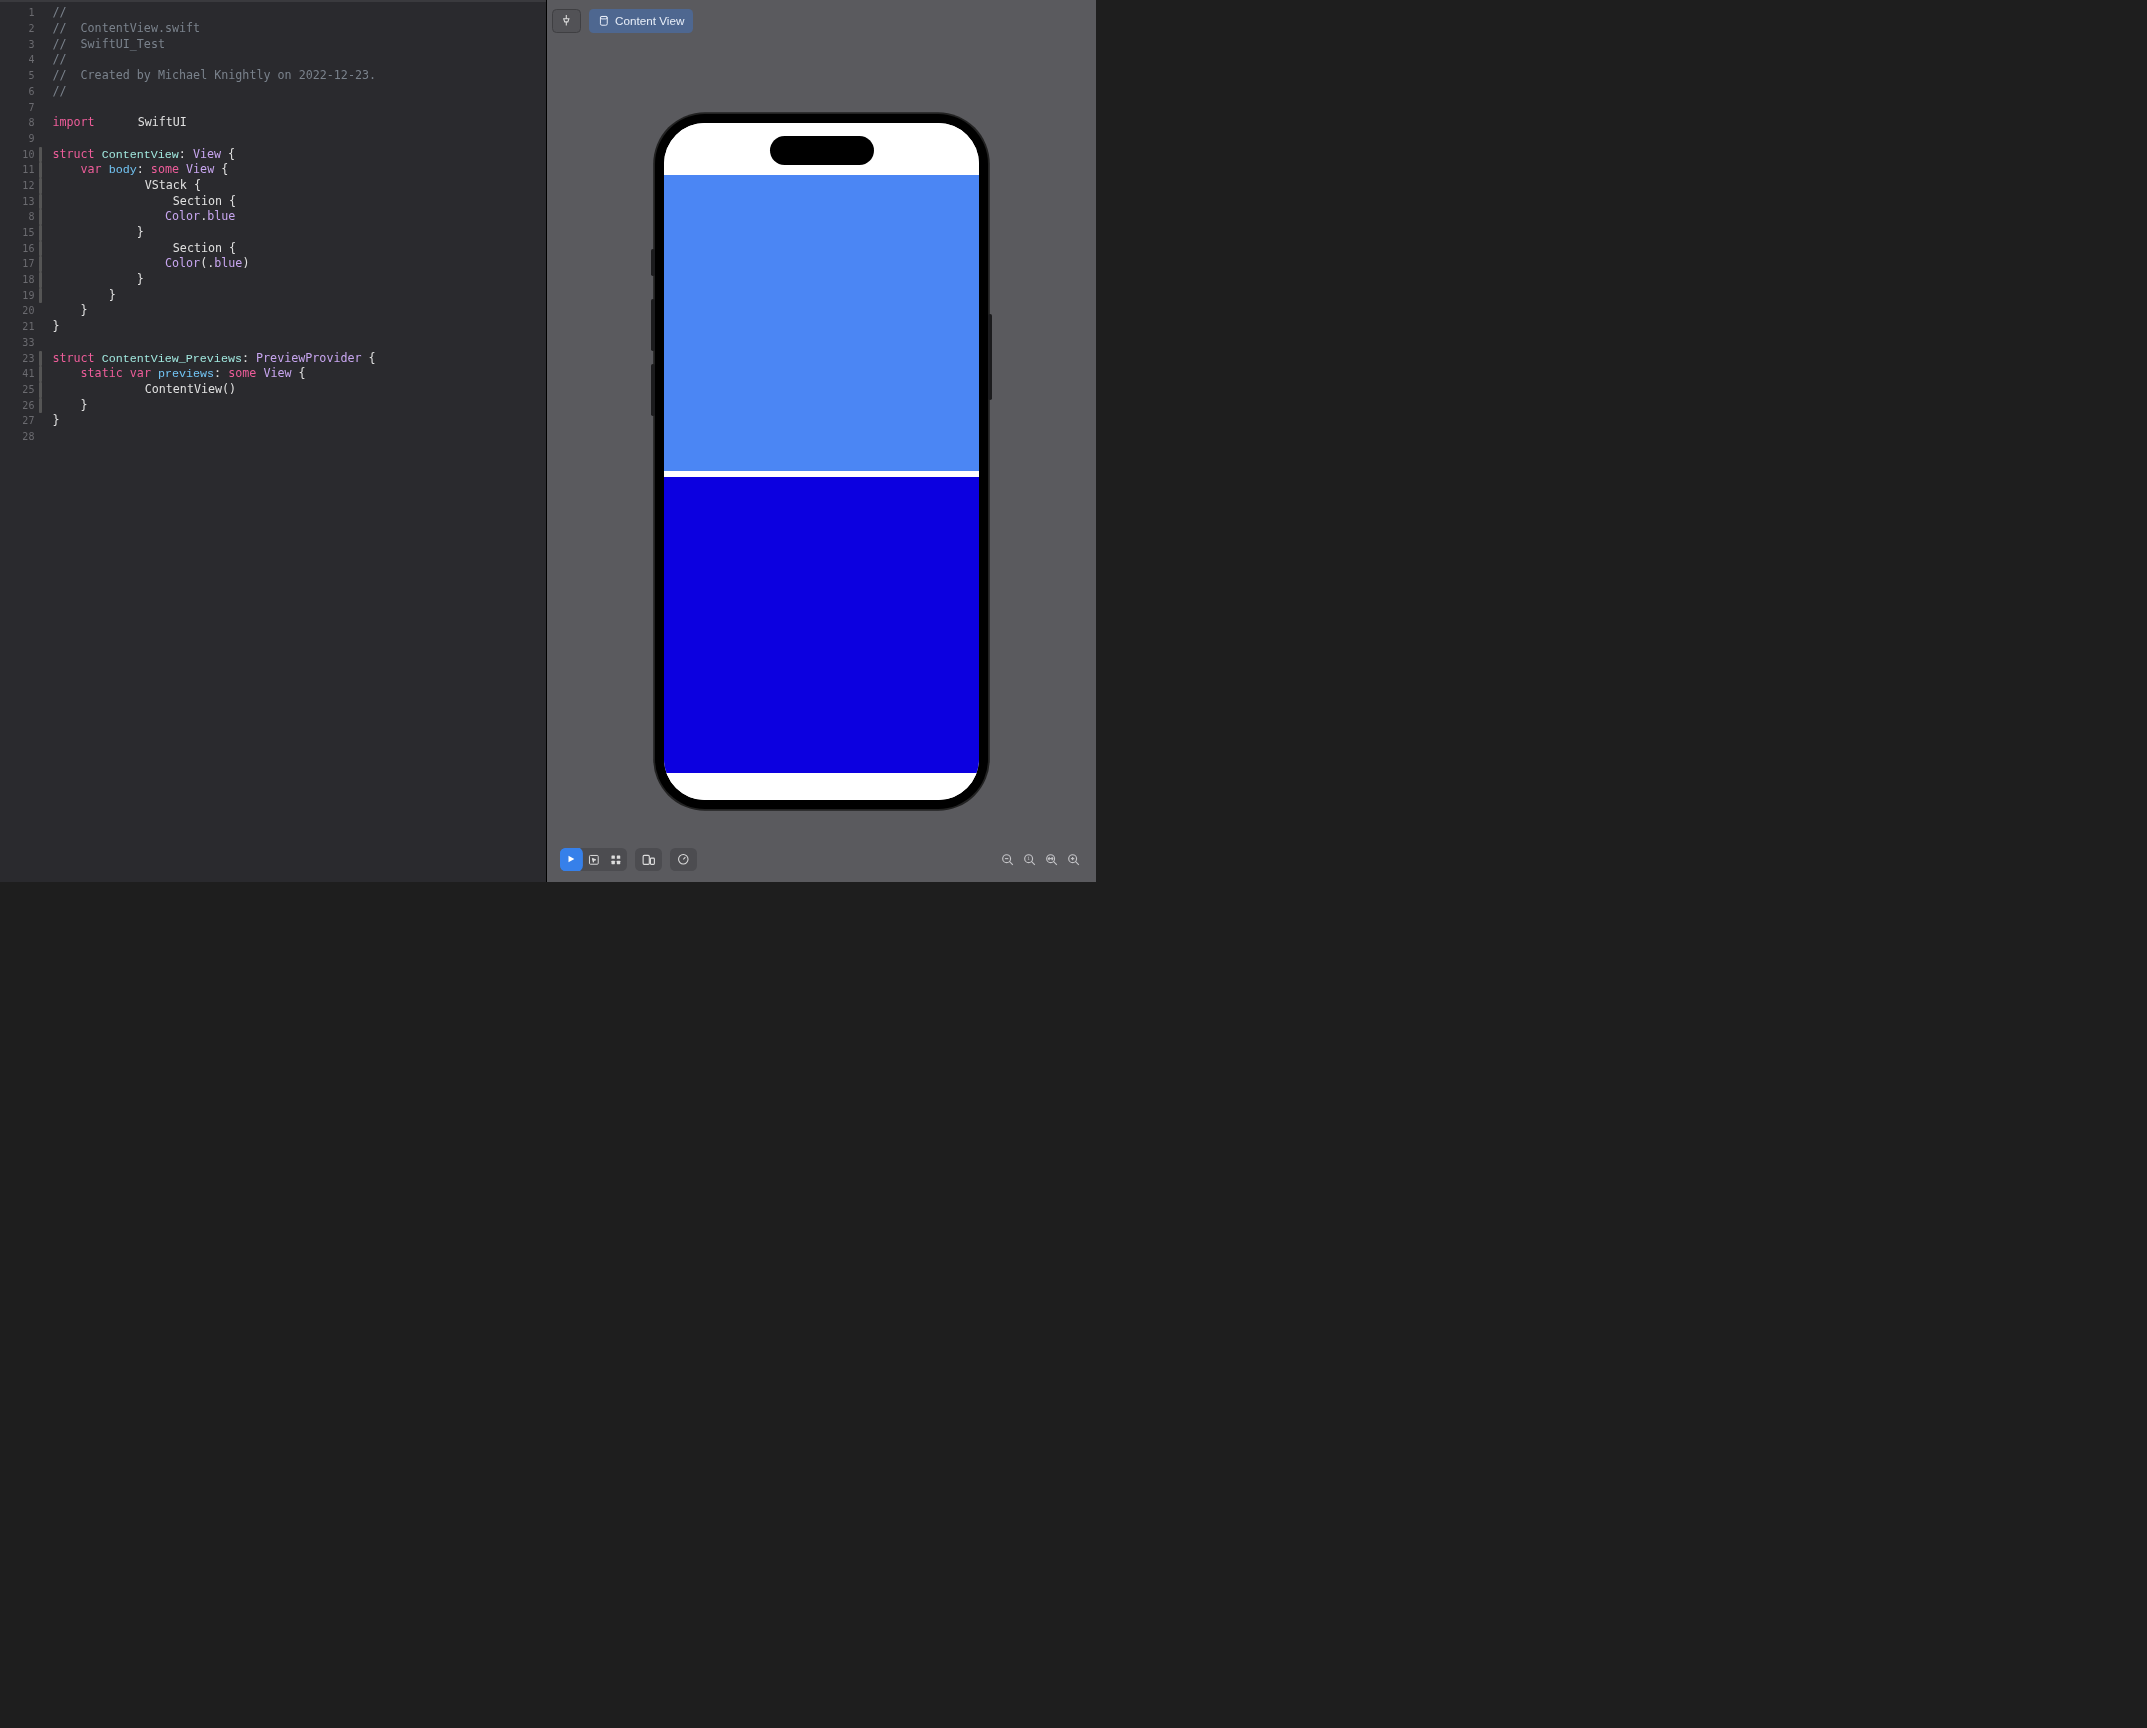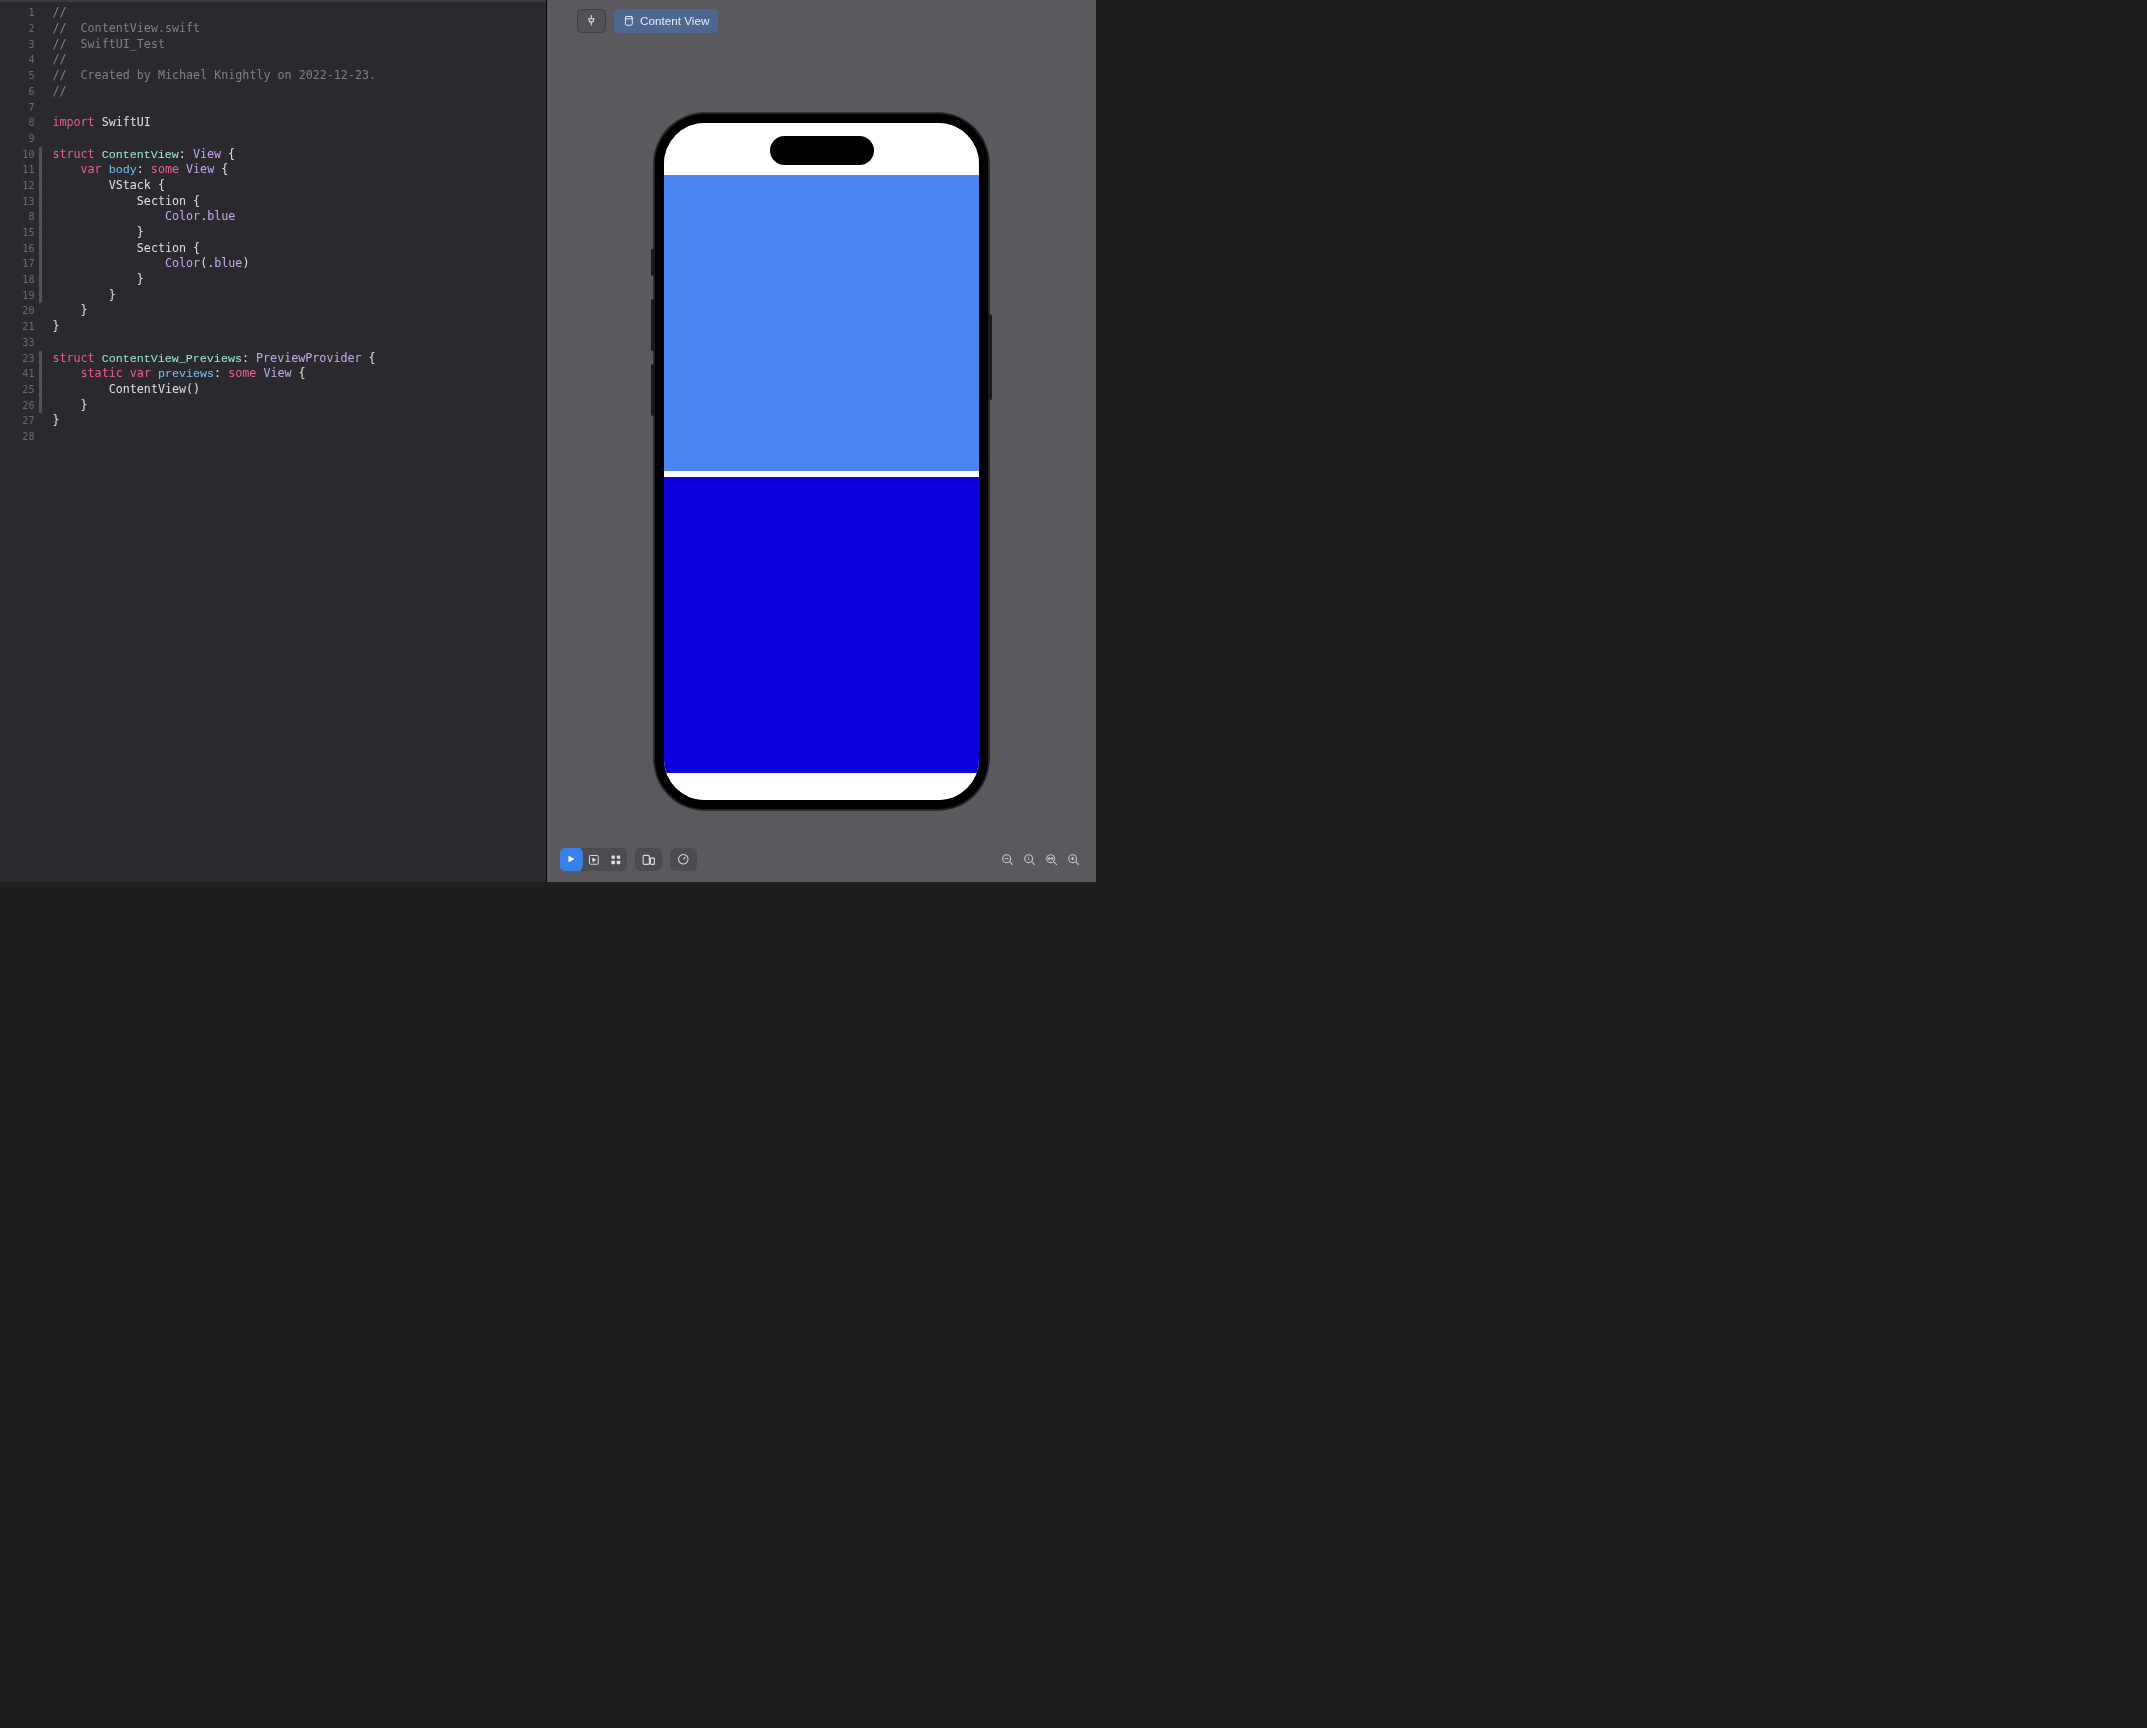--- a/index.html
+++ b/index.html
@@ -68,35 +68,35 @@
       height: 15.7px;
       background: #333338;
       z-index: -1;
     }
     .c-comment { color: #7a828c; }
     .c-keyword { color: #ee5d9a; }
     .c-type { color: #a0e7de; font-family: Liberation Mono, monospace; }
     .c-var { color: #73c6f6; font-family: Liberation Mono, monospace; }
     .c-member { color: #c8a6f0; }
     .c-punct { color: #e0e0e0; }
-    .c-plain { color: #e0e0e0; }
+    .c-plain { color: #e0e0e0; margin-left: 36px; }
 
     .preview-pane {
       flex: 1;
       background: #5a5a5e;
       display: flex;
       flex-direction: column;
       position: relative;
     }
     .preview-toolbar {
       height: 41px;
       display: flex;
       align-items: center;
       gap: 8px;
-      padding-left: 30px;
+      padding-left: 5px;
     }
     .pin-button {
       width: 29px; height: 24px;
       background: #525256;
       border: 0.9px solid #3f3f42;
       border-radius: 4.5px;
       display: flex; align-items: center; justify-content: center;
       color: #ddd;
       cursor: pointer;
     }

